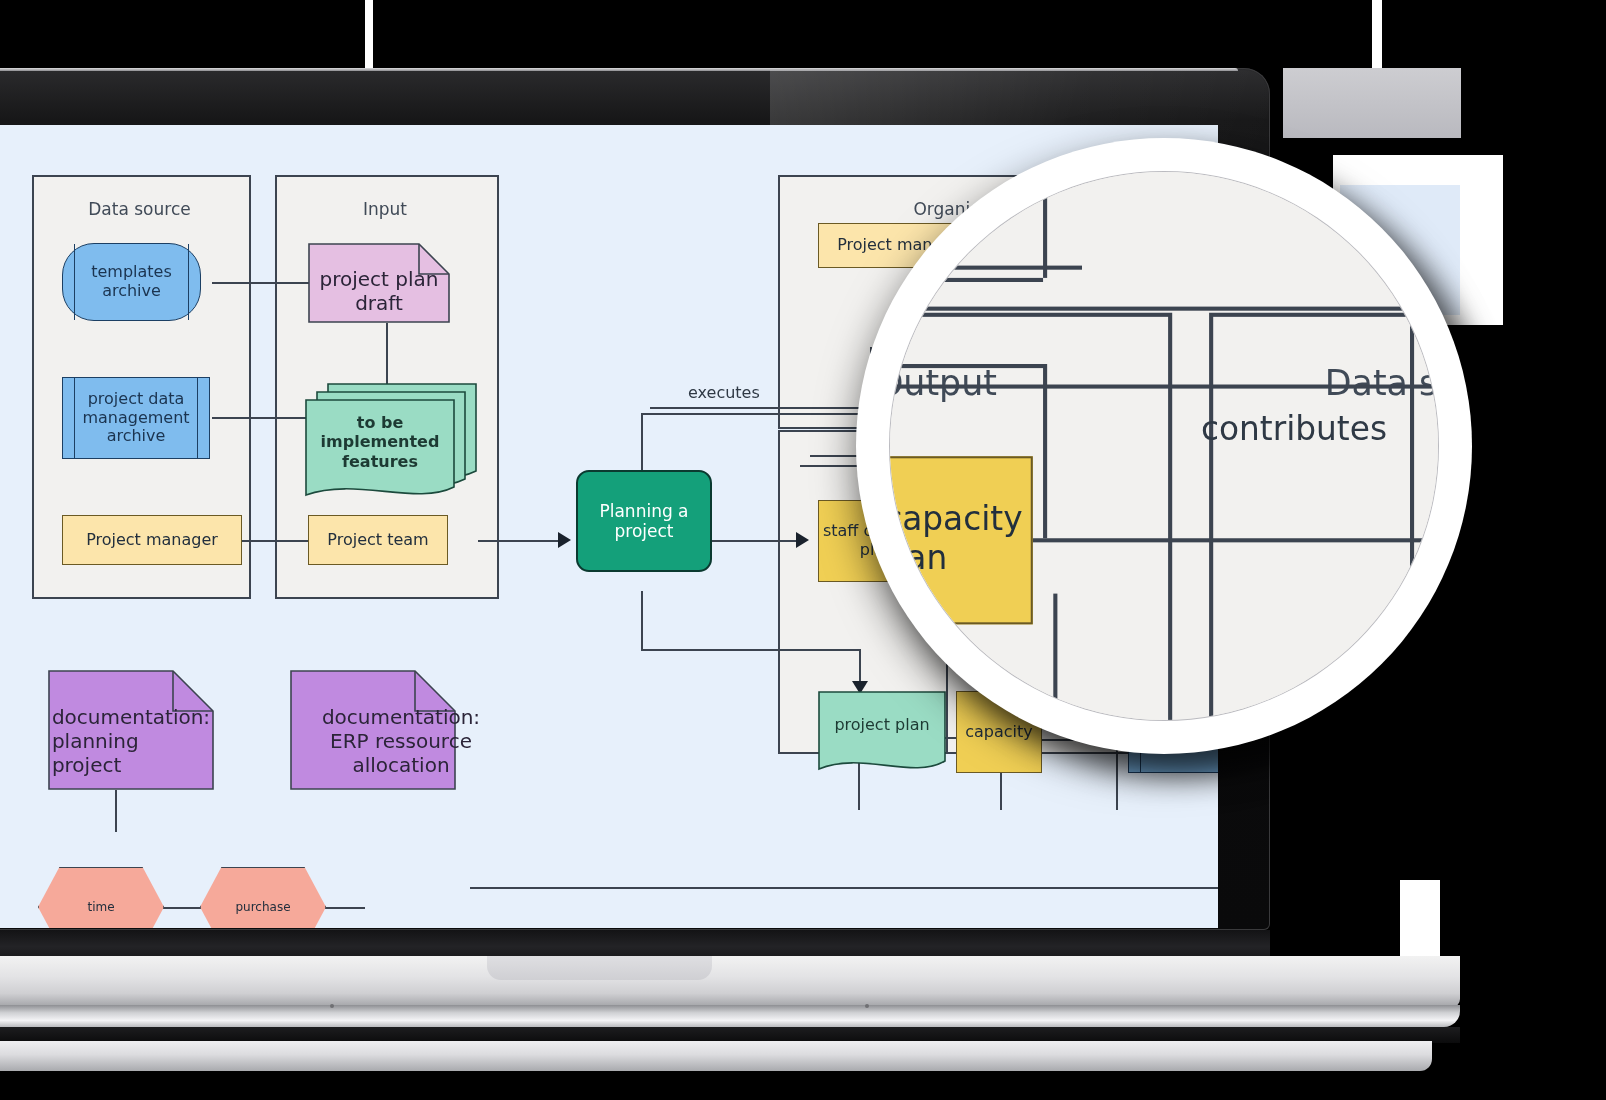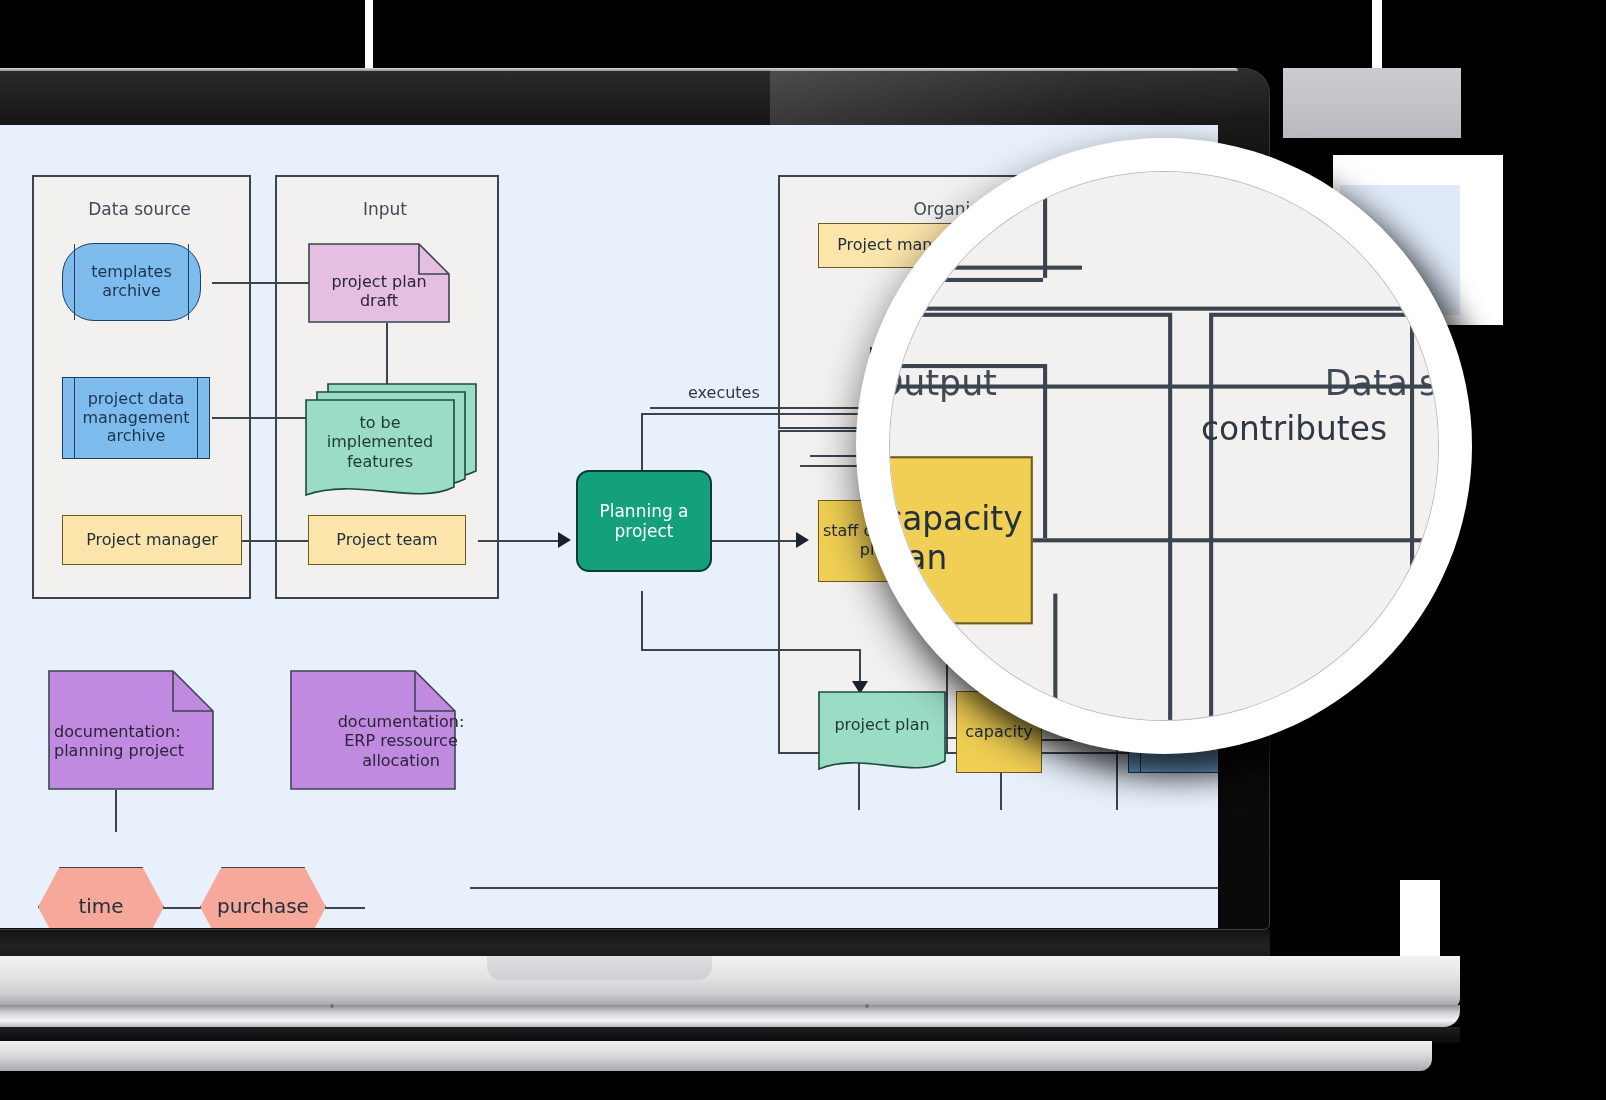--- a/index.html
+++ b/index.html
@@ -60,23 +60,23 @@
       justify-content:center;text-align:center;line-height:1.18;color:#222f3d;}
   .role{background:#fce5ab;border:1.6px solid #6b5a24;font-size:16px;}
   .db{background:#7fbcee;border:1.6px solid #1c3f63;font-size:16px;color:#1b3450;}
   .db::before,.db::after{content:"";position:absolute;top:0;bottom:0;width:0;
       border-left:1.6px solid #1c3f63;}
   .db::before{left:11px;} .db::after{right:11px;}
   .store{background:#f0cf54;border:1.6px solid #6b5a24;font-size:16px;}
   .process{background:#14a07a;border:2px solid #0b3a30;border-radius:13px;
       color:#ffffff;font-size:17px;}
   .ellipse{background:#fce5ab;border:2px solid #3a3226;border-radius:50%;font-size:17px;}
-  .hexa{background:#f6a99a;border:1.6px solid #3c4450;font-size:20px;
+  .hexa{background:#f6a99a;border:1.6px solid #3c4450;font-size:12px;
       clip-path:polygon(17% 0,83% 0,100% 50%,83% 100%,17% 100%,0 50%);}
-  .doc{position:absolute;font-size:16px;color:#2b2438;}
+  .doc{position:absolute;font-size:20px;color:#2b2438;}
   .edge-label{position:absolute;color:#2f3945;font-size:16px;white-space:nowrap;}
   .ln{position:absolute;background:#3c4450;}
   .lnh{height:1.8px;} .lnv{width:1.8px;}
   .arrow{position:absolute;width:0;height:0;}
   .arrow-r{border-top:8px solid transparent;border-bottom:8px solid transparent;
       border-left:13px solid #1a222c;}
   .arrow-d{border-left:8px solid transparent;border-right:8px solid transparent;
       border-top:13px solid #1a222c;}
 
   
@@ -160,29 +160,29 @@
         <div class="node db" style="left:62px;top:118px;width:139px;height:78px;border-radius:32px;">templates archive</div>
         <div class="node db" style="left:62px;top:252px;width:148px;height:82px;">project data management archive</div>
         <div class="node role" style="left:62px;top:390px;width:180px;height:50px;">Project manager</div>
         <div class="doc" style="left:308px;top:118px;width:142px;height:80px;">
           <svg width="142" height="80" style="position:absolute;left:0;top:0;overflow:visible">
             <path d="M1,1 H111 L141,31 V79 H1 Z" fill="#e5bfe2" stroke="#3c4450" stroke-width="1.6"></path>
             <path d="M111,1 V31 H141" fill="none" stroke="#3c4450" stroke-width="1.6"></path>
           </svg>
           <div style="position:absolute;left:0;top:16.5px;width:142px;height:63.5px;display:flex;align-items:center;justify-content:center;text-align:center;line-height:1.2;padding:0 6px;box-sizing:border-box;">project plan draft</div>
         </div>
-        <div class="wavy" style="left:305px;top:258px;width:204px;height:116px;">
+        <div class="wavy" style="left:305px;top:258px;width:204px;height:116px;font-weight:bold;">
           <svg width="172" height="116" style="position:absolute;left:0;top:0;overflow:visible">
             <path d="M23,1 H171 V88 C133,107 73,78 23,96 Z" fill="#9adcc4" stroke="#1c4a3d" stroke-width="1.6"></path>
             <path d="M12,9 H160 V96 C122,115 62.00000000000001,86 12,104 Z" fill="#9adcc4" stroke="#1c4a3d" stroke-width="1.6"></path>
             <path d="M1,17 H149 V104 C111,123 51.00000000000001,94 1,112 Z" fill="#9adcc4" stroke="#1c4a3d" stroke-width="1.6"></path>
           </svg>
           <div style="position:absolute;left:0;top:16px;width:150px;height:86px;display:flex;align-items:center;justify-content:center;text-align:center;line-height:1.2;padding:0 8px;box-sizing:border-box;color:#1d3a33;font-size:16px;">to be implemented features</div>
         </div>
-        <div class="node role" style="left:308px;top:390px;width:158px;height:50px;">Project team</div>
+        <div class="node role" style="left:308px;top:390px;width:140px;height:50px;">Project team</div>
         <div class="node process" style="left:576px;top:345px;width:136px;height:102px;">Planning a project</div>
         <div class="node role" style="left:818px;top:98px;width:170px;height:45px;">Project manager</div>
         <div class="node ellipse" style="left:1052px;top:140px;width:168px;height:92px;">Development team</div>
         <div class="node store" style="left:818px;top:375px;width:118px;height:82px;">staff capacity plan</div>
         <div class="wavy" style="left:818px;top:566px;width:128px;height:82px;">
           <svg width="128" height="82" style="position:absolute;left:0;top:0;overflow:visible">
             <path d="M1,1 H127 V70 C94.72,89 43.52,60 1,78 Z" fill="#9adcc4" stroke="#1c4a3d" stroke-width="1.6"></path>
           </svg>
           <div style="position:absolute;left:0;top:0px;width:128px;height:68px;display:flex;align-items:center;justify-content:center;text-align:center;line-height:1.2;padding:0 8px;box-sizing:border-box;color:#1d3a33;font-size:16px;">project plan</div>
         </div>

